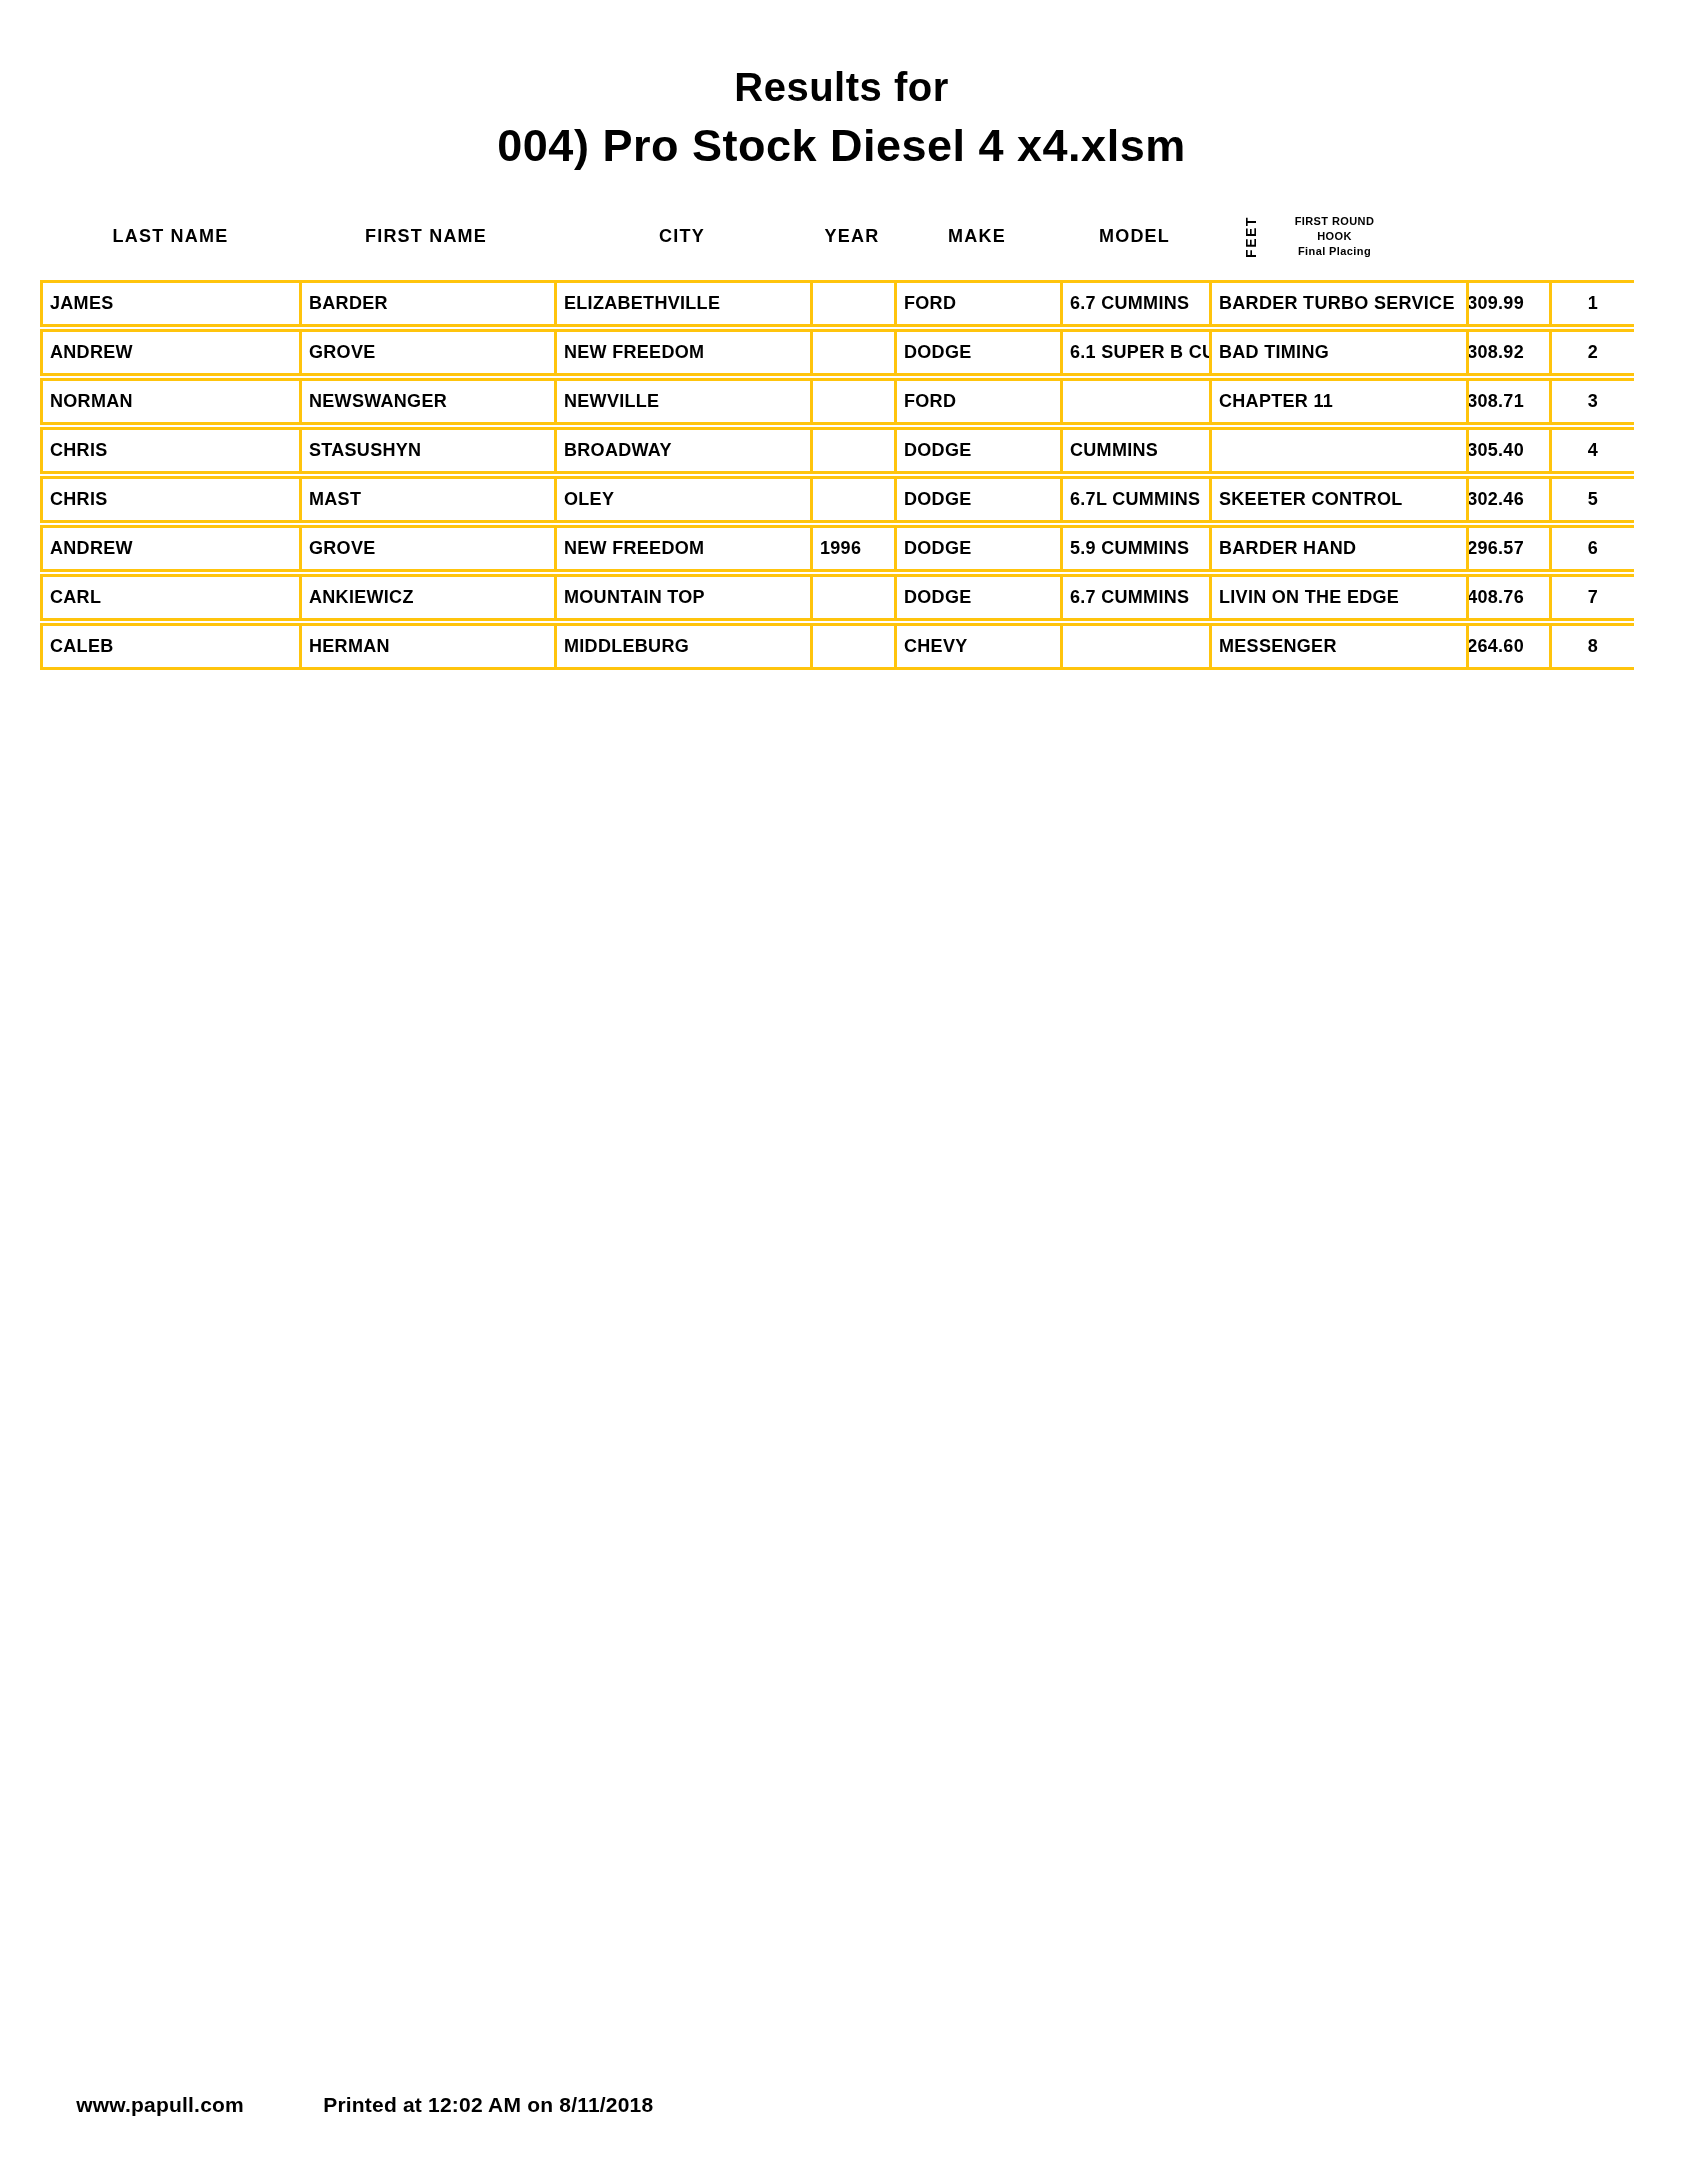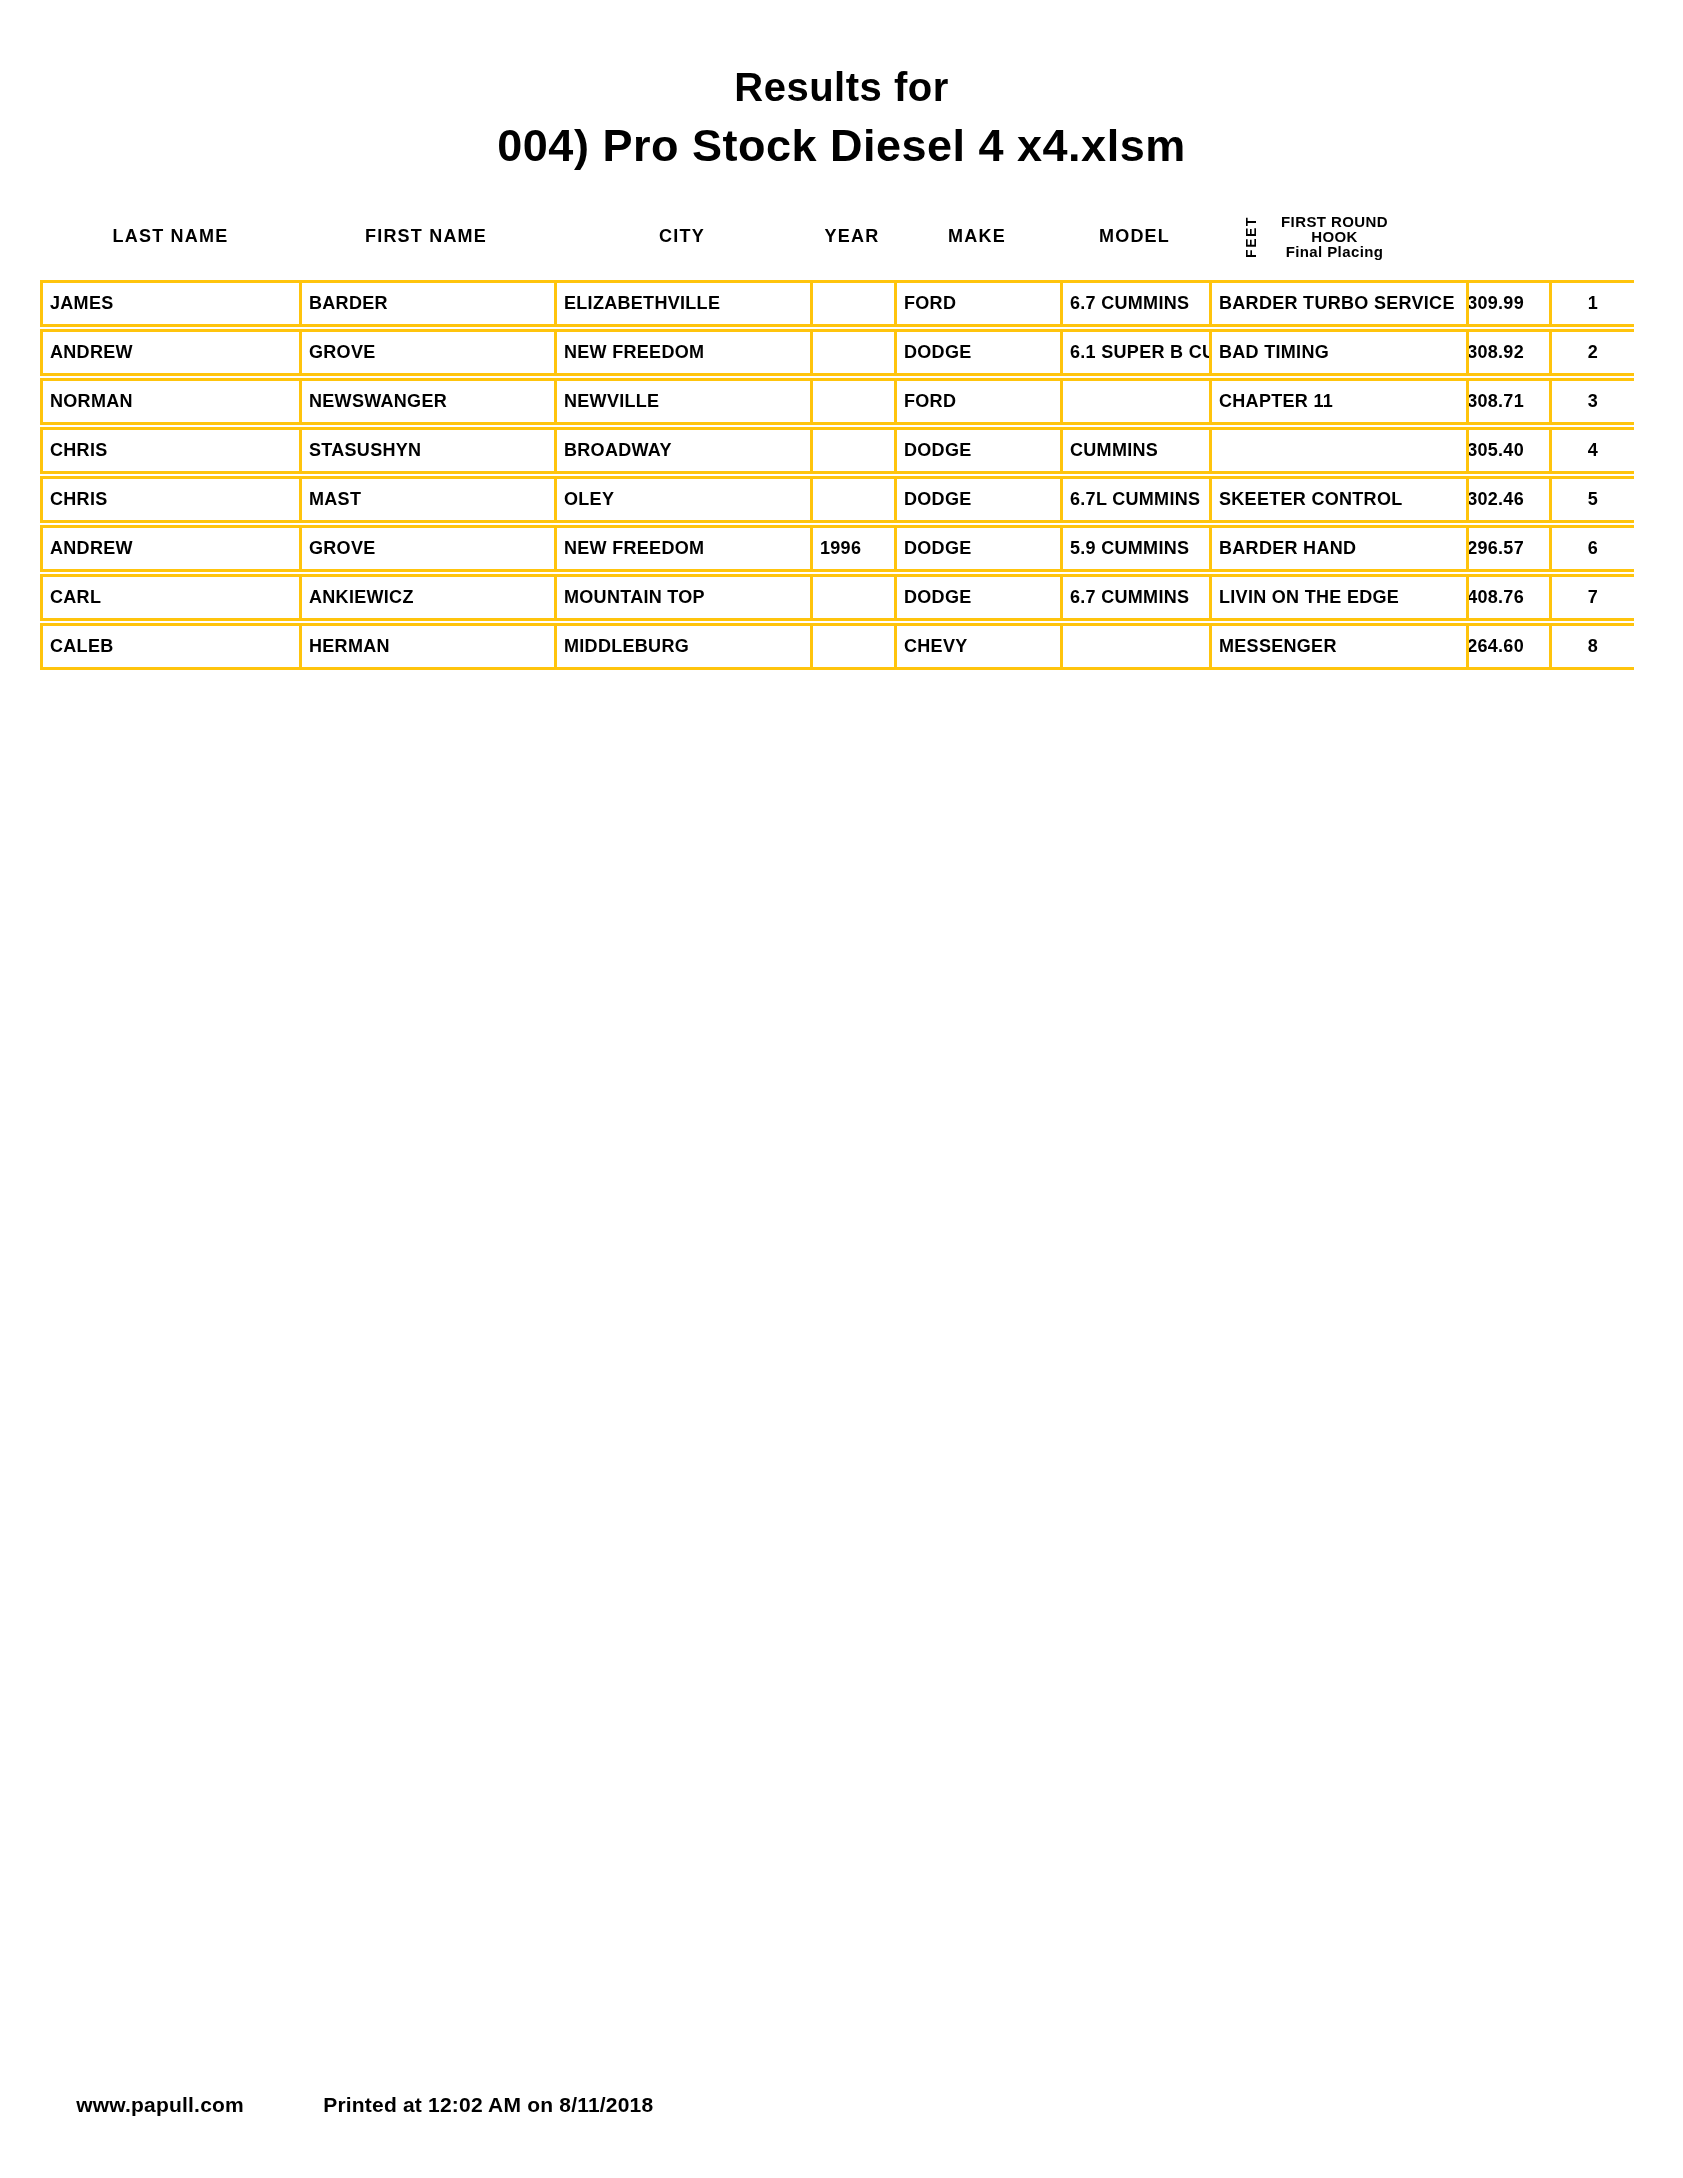--- a/index.html
+++ b/index.html
@@ -59,21 +59,21 @@
     white-space: nowrap;
     overflow: visible;
   }
   .feet-rot {
     transform: rotate(-90deg);
     font-size: 14px;
     letter-spacing: 1.5px;
     font-weight: bold;
   }
   .hook-lines {
-    font-size: 15px;
+    font-size: 11px;
     line-height: 15px;
     letter-spacing: 0.4px;
     text-align: center;
     font-weight: bold;
   }
 
   .table-body {
     position: absolute;
     top: 280px;
     left: 40px;

